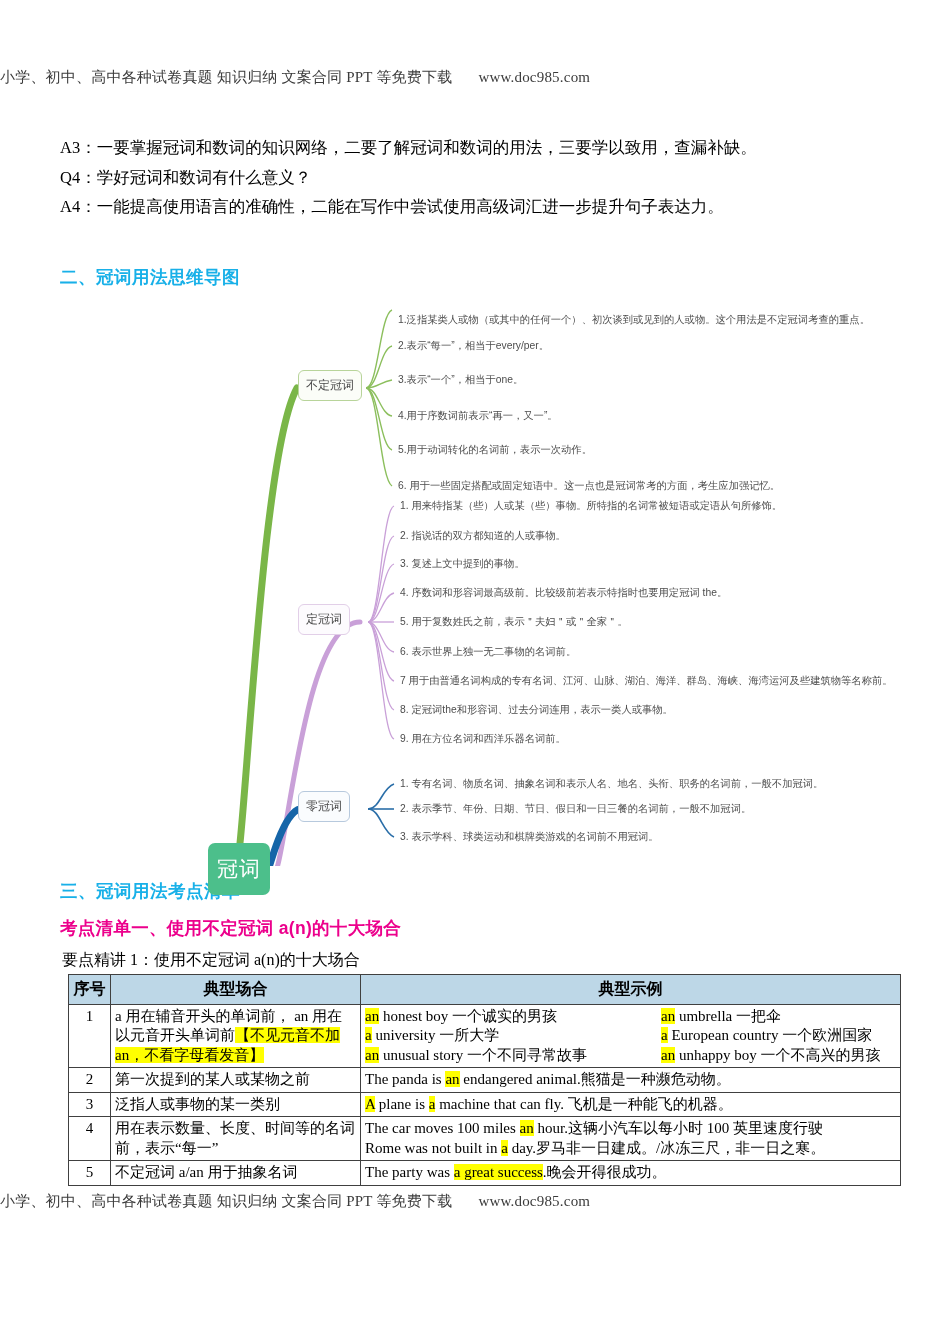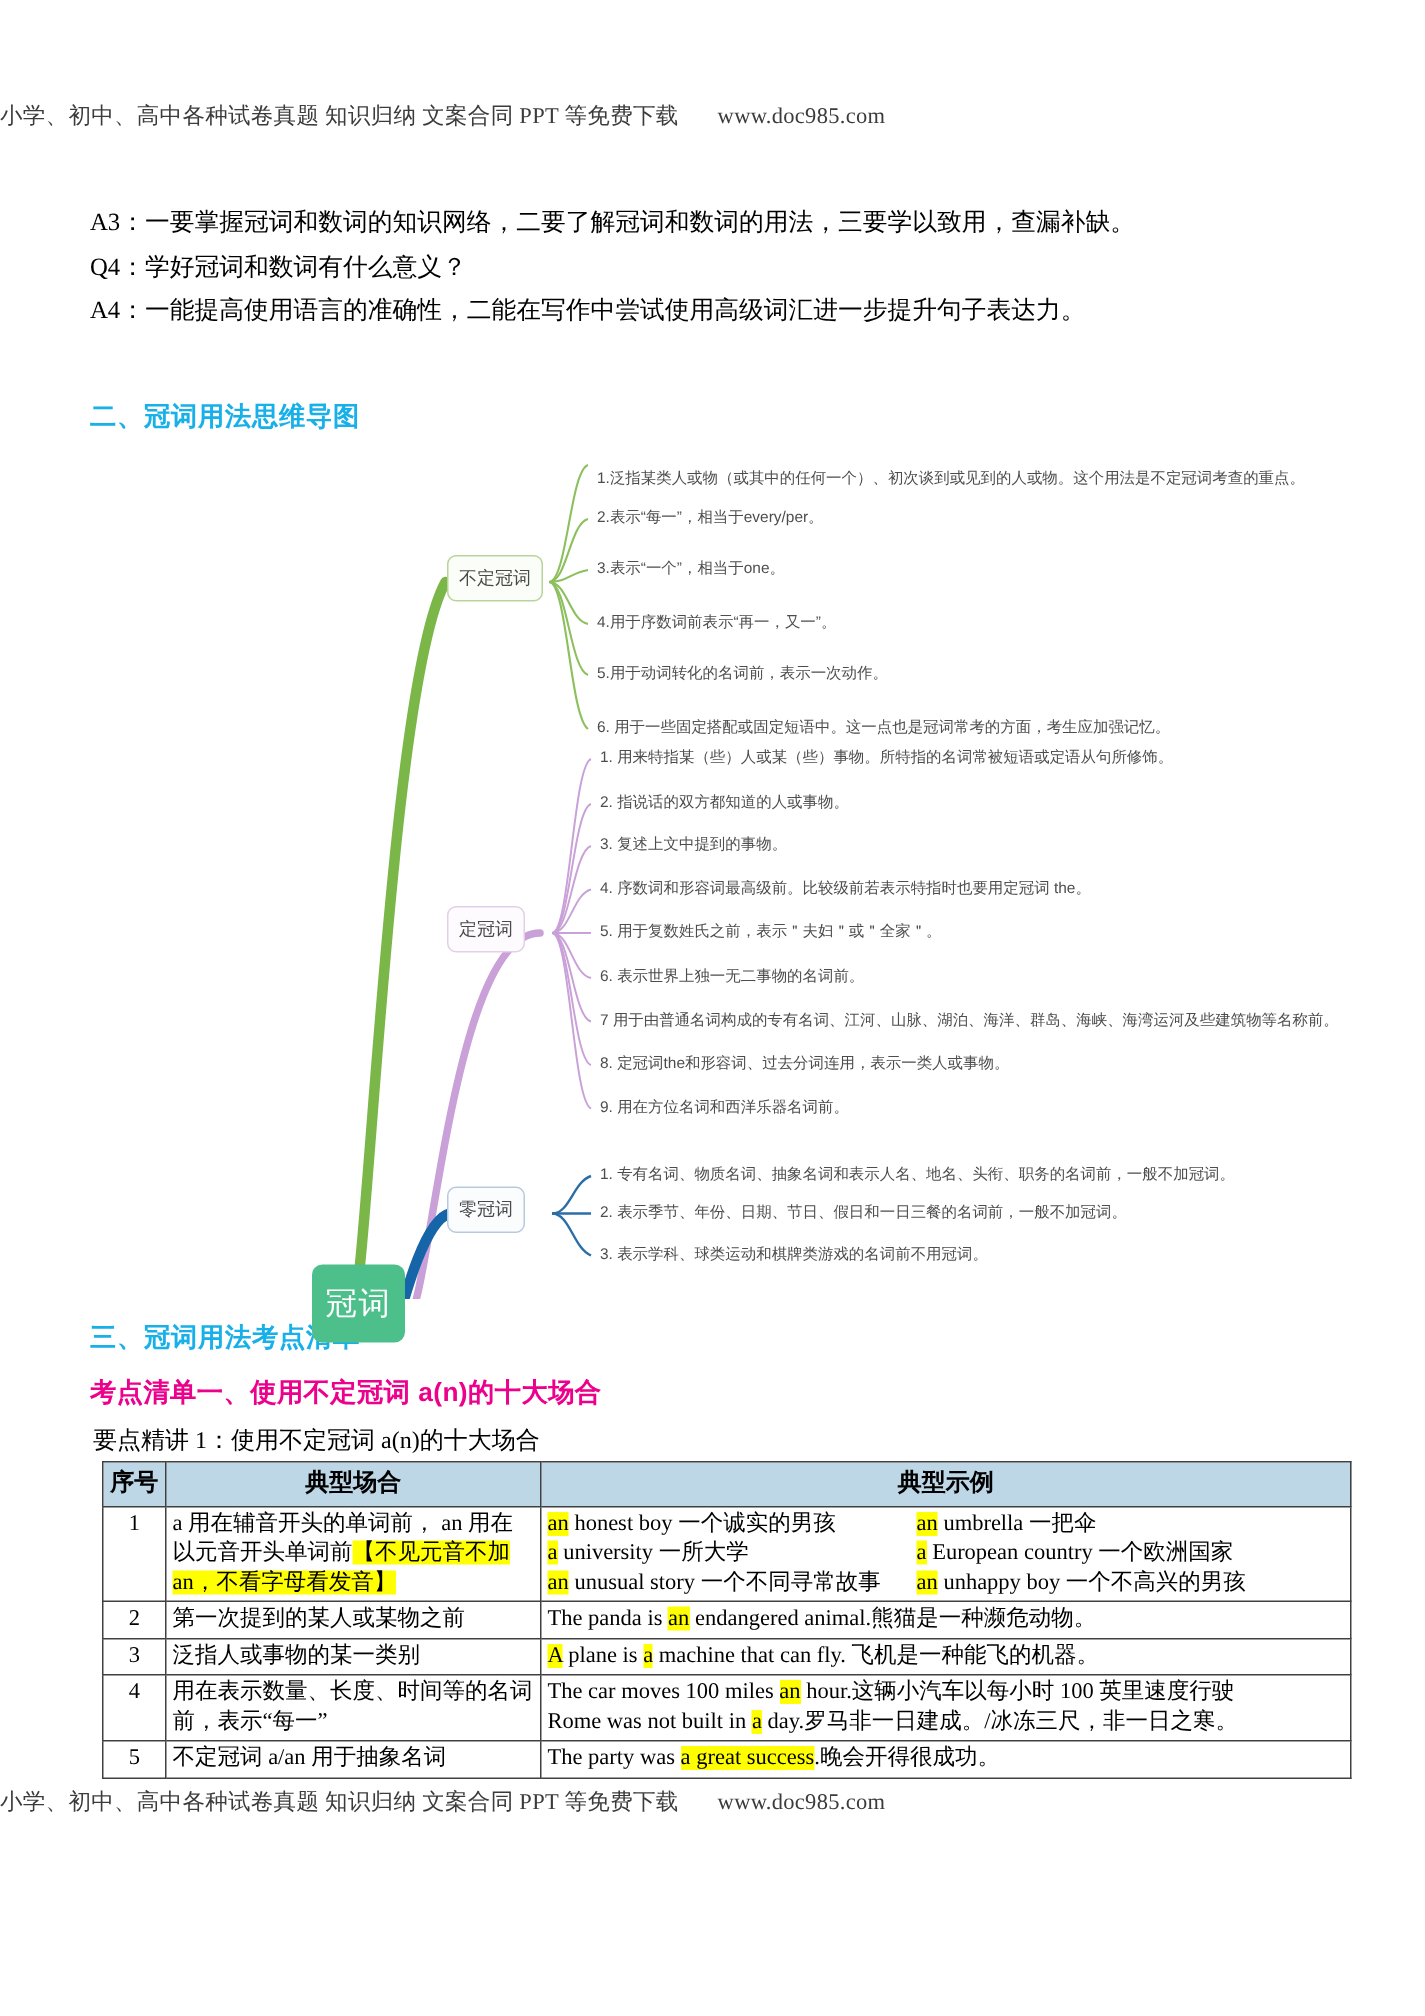--- a/index.html
+++ b/index.html
@@ -139,21 +139,21 @@
     padding: 4px 4px;
     vertical-align: middle;
   }
   .col-no   { width: 42px; }
   .col-case { width: 250px; }
   .col-ex   { width: 540px; }
   td.no { text-align: center; vertical-align: top; padding-top:3px; }
   .hl { background: #ffff00; }
   .exline { white-space: nowrap; }
   .ex-two { display: flex; }
-  .ex-a { width: 246px; flex: none; }
+  .ex-a { width: 296px; flex: none; }
   .ex-b { flex: 1; }
 </style>
 </head>
 <body>
 
 <div class="page">
 
   <div class="watermark" id="hdr">
     <span>小学、初中、高中各种试卷真题 知识归纳 文案合同 PPT 等免费下载</span><span class="url">www.doc985.com</span>
   </div>

